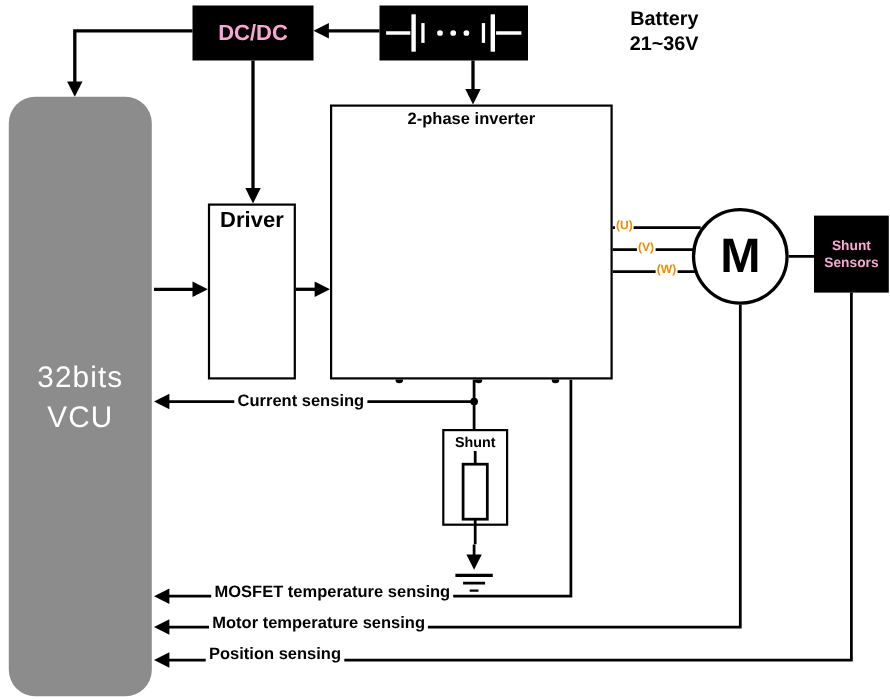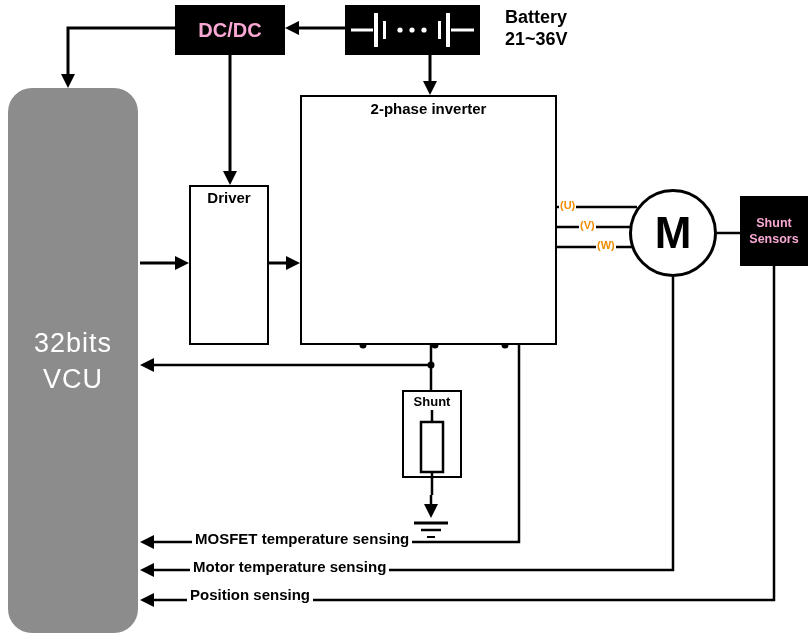--- a/index.html
+++ b/index.html
@@ -10,28 +10,28 @@
   #wires{position:absolute;left:0;top:0;z-index:1;}
   .node{position:absolute;box-sizing:border-box;z-index:2;}
   .blackbox{background:#000;color:#f9a8d4;display:flex;align-items:center;justify-content:center;
     font-weight:bold;text-align:center;}
   .whitebox{background:#fff;border:2px solid #000;}
   #vcu{left:8px;top:88px;width:130px;height:545px;background:var(--vcu-gray,#8c8c8c);
     border-radius:24px;display:flex;flex-direction:column;align-items:center;justify-content:center;
     color:#fff;font-size:27px;line-height:36px;letter-spacing:1px;}
   #dcdc{left:175px;top:5px;width:110px;height:50px;font-size:20px;}
   #battery-box{left:345px;top:5px;width:135px;height:50px;}
-  #battery-label{left:505px;top:6px;width:130px;text-align:left;font-weight:bold;
+  #battery-label{left:505px;top:6px;width:130px;text-align:right;font-weight:bold;
     font-size:18px;line-height:22px;}
   #inverter{left:300px;top:95px;width:257px;height:250px;}
   #inverter-title{position:absolute;left:0;top:3px;width:100%;text-align:center;
     font-weight:bold;font-size:15px;}
   #driver{left:189px;top:185px;width:80px;height:160px;}
   #driver-title{position:absolute;left:0;top:2px;width:100%;text-align:center;
-    font-weight:bold;font-size:15px;}
+    font-weight:bold;font-size:20px;}
   #shunt{left:402px;top:390px;width:60px;height:88px;z-index:3;}
   #shunt-title{position:absolute;left:0;top:2px;width:100%;text-align:center;
     font-weight:bold;font-size:13px;}
   #motor{left:629px;top:189px;width:88px;height:88px;border:3px solid #000;border-radius:50%;
     background:#fff;display:flex;align-items:center;justify-content:center;
     font-size:44px;font-weight:bold;}
   #hall{left:740px;top:196px;width:68px;height:70px;font-size:12.5px;line-height:16px;
     flex-direction:column;}
   .linelabel{position:absolute;z-index:4;background:#fff;font-weight:bold;font-size:15px;
     padding:0 3px;white-space:nowrap;}
@@ -291,16 +291,17 @@
 
   <div class="node blackbox" id="hall">
     <div>Shunt</div>
     <div>Sensors</div>
   </div>
 
   <div class="phaselabel" style="left:559px;top:199px">(U)</div>
   <div class="phaselabel" style="left:579px;top:219px">(V)</div>
   <div class="phaselabel" style="left:596px;top:239px">(W)</div>
 
+  <div class="linelabel" style="left:213px;top:356px">Current sensing</div>
   <div class="linelabel" style="left:190px;top:558px">Motor temperature sensing</div>
   <div class="linelabel" style="left:192px;top:530px">MOSFET temperature sensing</div>
   <div class="linelabel" style="left:187px;top:586px">Position sensing</div>
 </div>
 
 </body></html>

